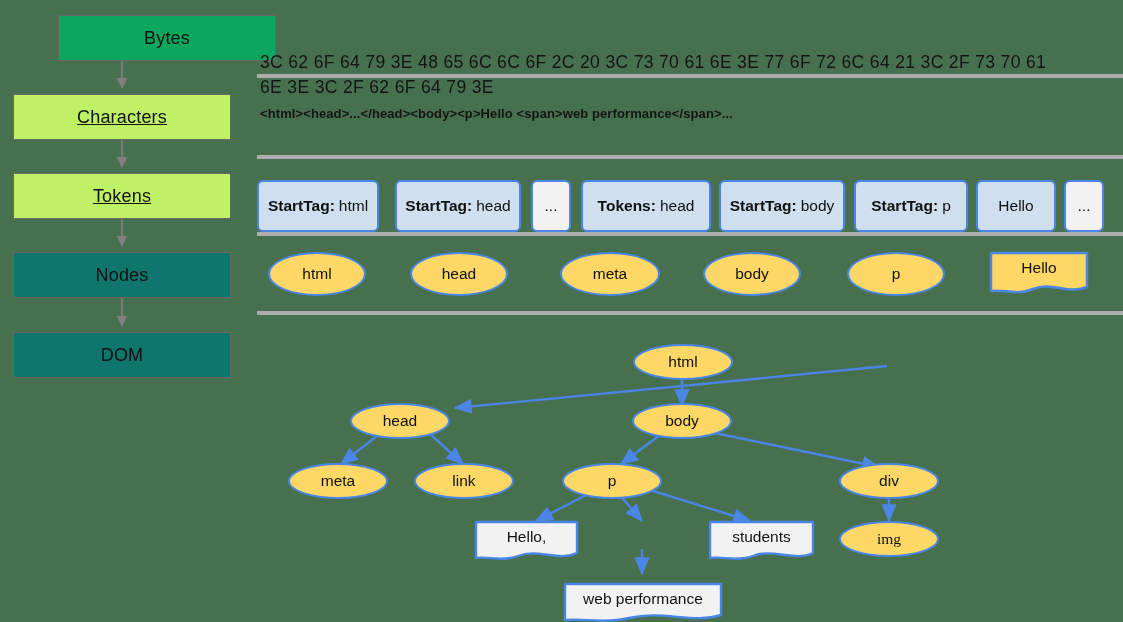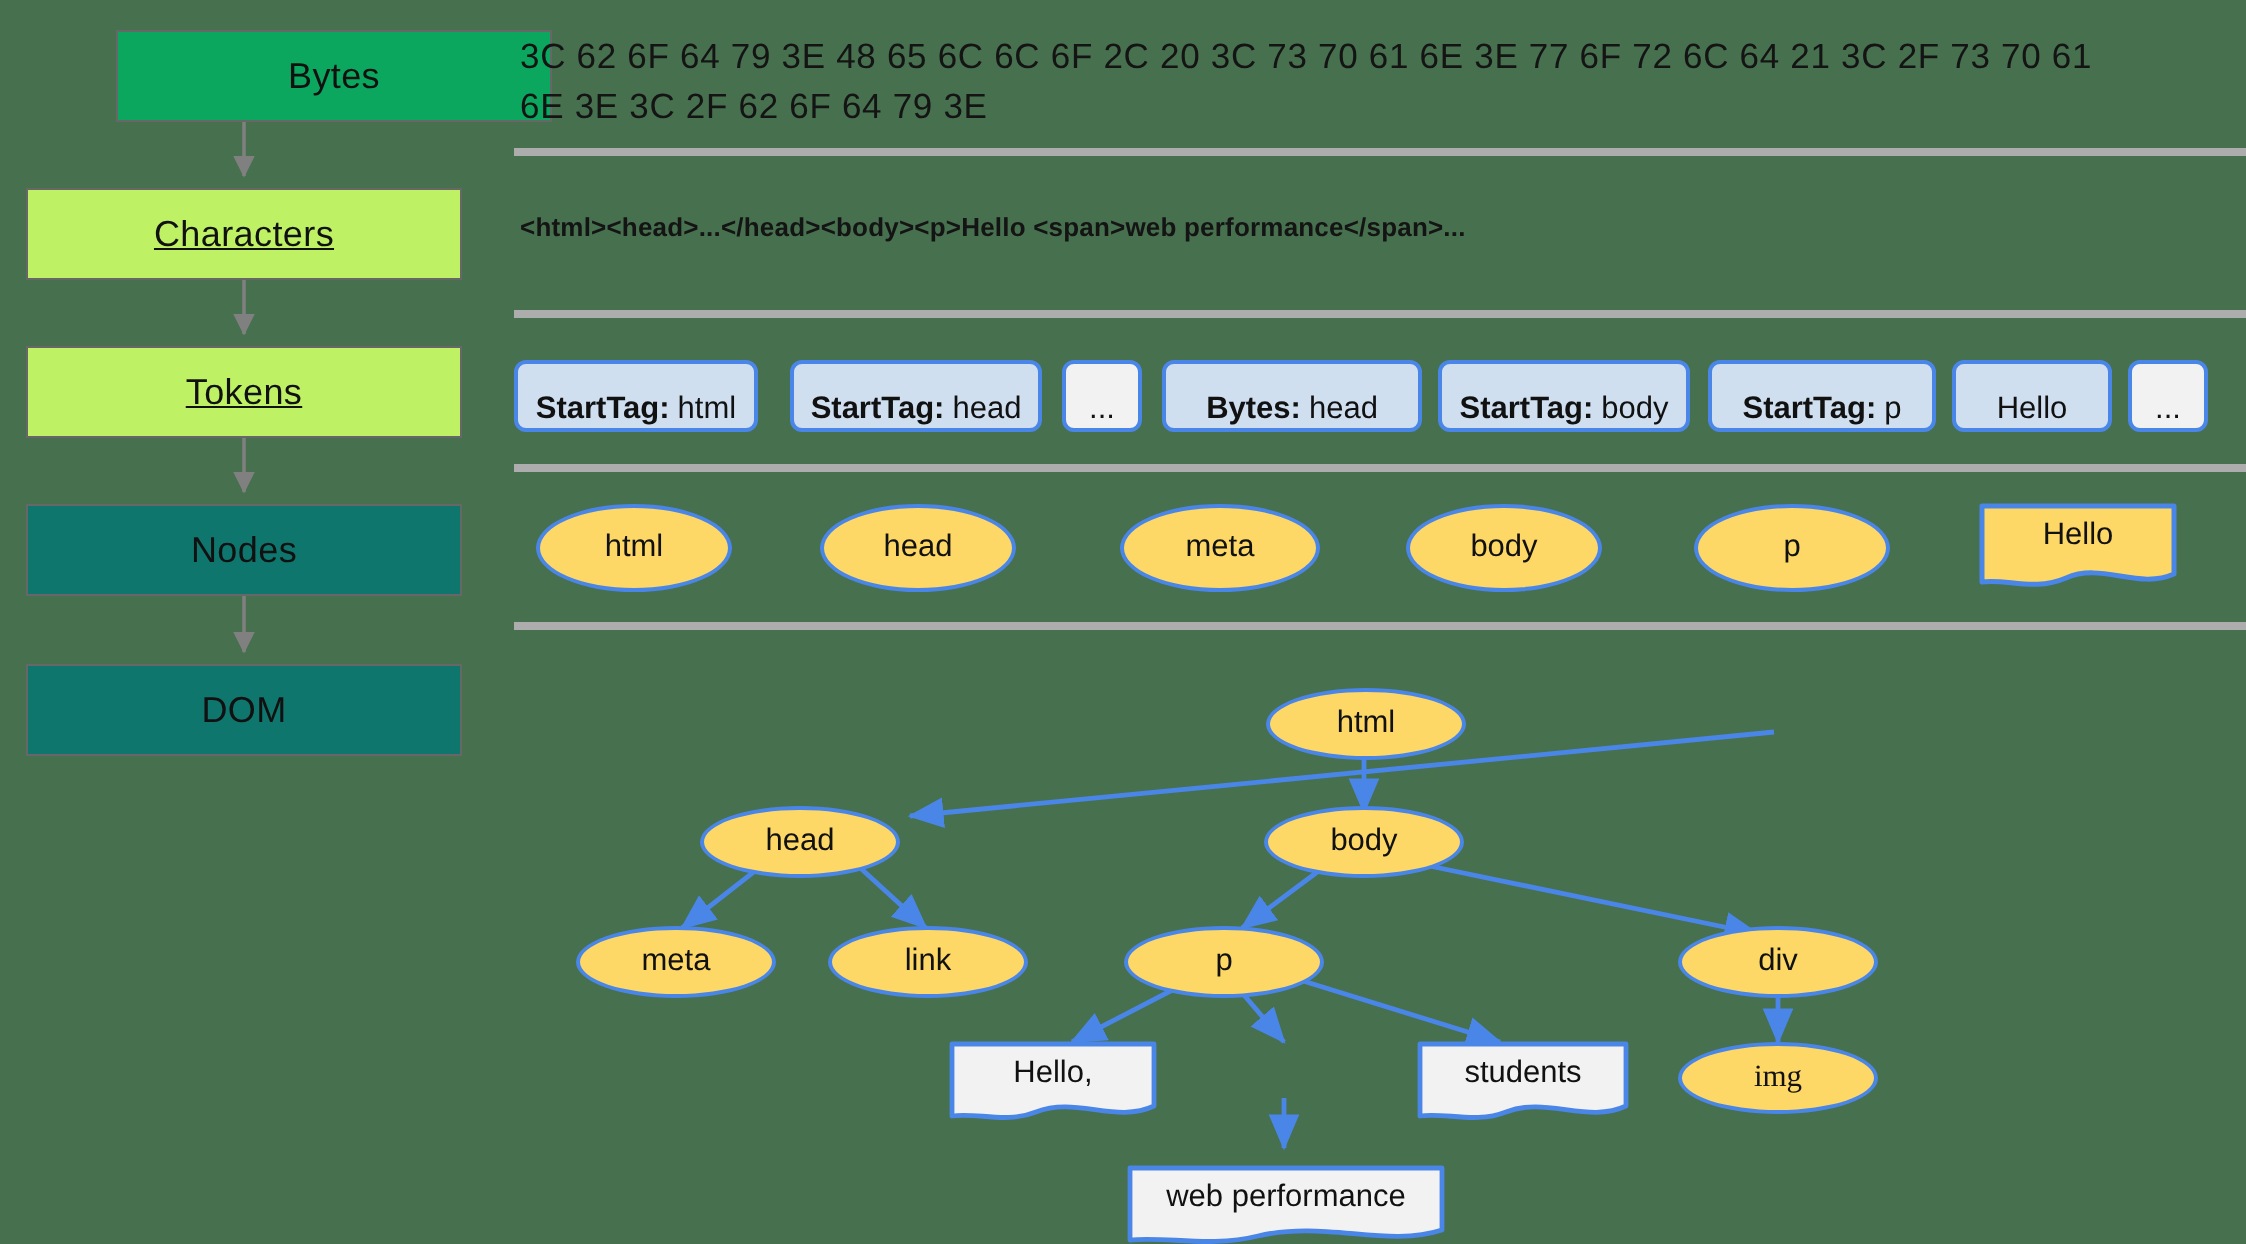--- a/index.html
+++ b/index.html
@@ -44,40 +44,41 @@
     background: #adadad;
   }
 
   
   .rawtext {
     position: absolute;
     color: #141414;
     font-size: 17.5px;
     line-height: 25px;
     letter-spacing: 0.35px;
+    margin-top: 34px;
   }
   .chartext {
     position: absolute;
     color: #141414;
     font-size: 13px;
     font-weight: bold;
     letter-spacing: 0.1px;
     white-space: nowrap;
   }
 
   
   .chip {
     position: absolute;
     box-sizing: border-box;
-    height: 36px;
+    height: 52px;
     border: 2px solid #4a86e8;
     border-radius: 6px;
     background: #cfdfef;
     display: flex;
-    align-items: flex-end;
+    align-items: center;
     justify-content: center;
     font-size: 15.5px;
     color: #111111;
     white-space: nowrap;
     padding: 0 10px;
   }
   .chip.plain { background: #f2f2f2; }
   .chip b { font-weight: bold; margin-right: 4px; }
 
   
@@ -188,21 +189,21 @@
     <span>html</span>
   </div>
   <div class="chip" style="left:395px; top:180px; width:126px;">
     <b>StartTag:</b>
     <span>head</span>
   </div>
   <div class="chip plain" style="left:531px; top:180px; width:40px;">
     <span>...</span>
   </div>
   <div class="chip" style="left:581px; top:180px; width:130px;">
-    <b>Bytes:</b>
+    <b>Tokens:</b>
     <span>head</span>
   </div>
   <div class="chip" style="left:719px; top:180px; width:126px;">
     <b>StartTag:</b>
     <span>body</span>
   </div>
   <div class="chip" style="left:854px; top:180px; width:114px;">
     <b>StartTag:</b>
     <span>p</span>
   </div>

